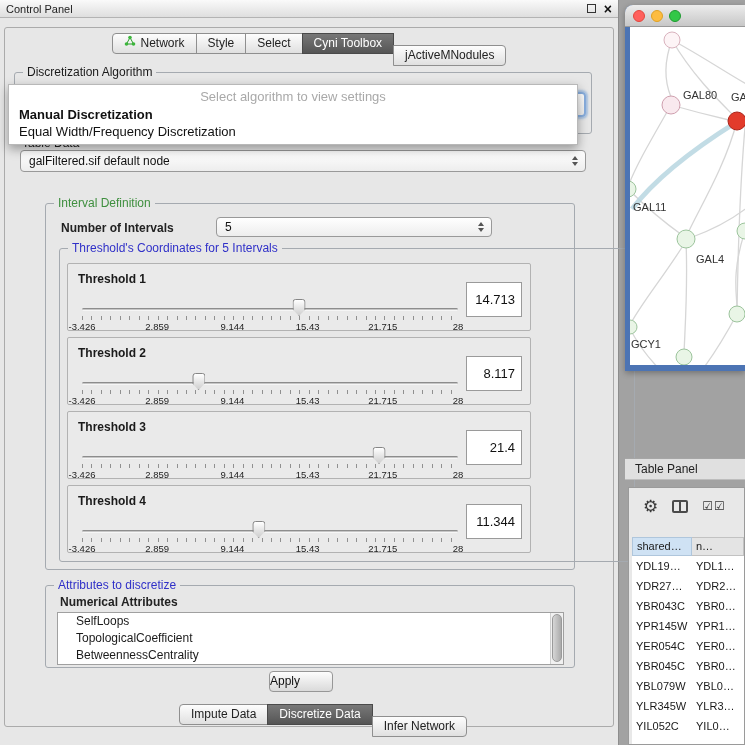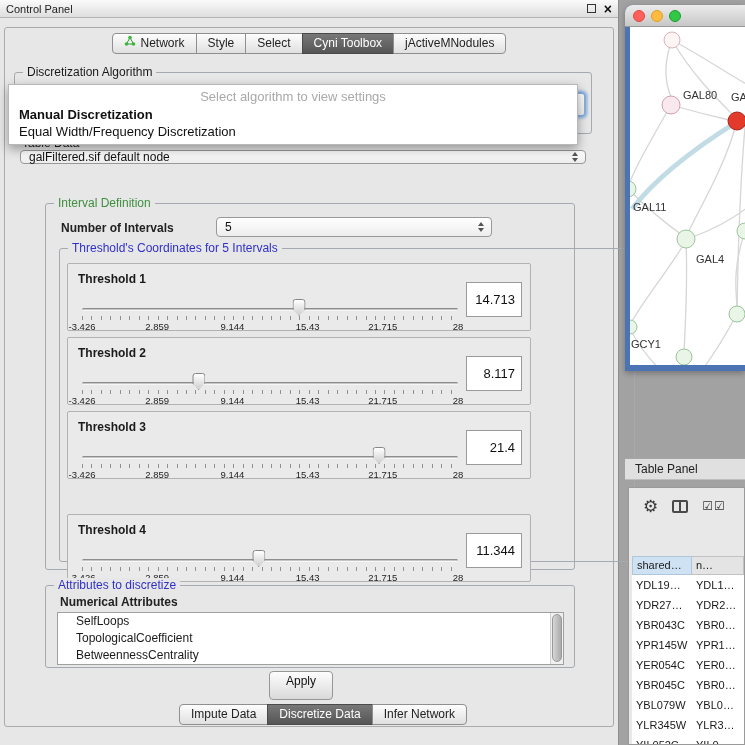--- a/index.html
+++ b/index.html
@@ -22,21 +22,21 @@
   .close-x{font-size:14px;font-weight:bold;color:#111;line-height:10px;}
 
   .cp-body{position:absolute;left:4px;top:27px;width:610px;height:700px;border:1px solid #ababab;border-radius:3px;background:#e7e7e7;}
 
   
   .seg-tabs{position:absolute;left:0;right:0;display:flex;justify-content:center;z-index:10;}
   .top-tabs{top:33px;}
   .bottom-tabs{top:704px;padding-left:28px;}
   .tab{height:21px;line-height:19px;padding:0 11px;font-size:12px;background:linear-gradient(#fdfdfd,#e0e0e0);border:1px solid #8f8f8f;margin-left:-1px;color:#222;display:flex;align-items:center;gap:5px;}
   .tab:first-child{border-radius:4px 0 0 4px;margin-left:0;}
-  .tab:last-child{border-radius:0 4px 4px 0;}
+  .tab:last-child{border-radius:0 4px 4px 0;margin-top:12px;}
   .tab.selected{background:linear-gradient(#787878,#555555);border-color:#4a4a4a;color:#fff;}
 
   
   .group{position:absolute;border:1px solid #a5aab0;border-radius:3px;}
   .gtitle{position:absolute;top:-8px;left:8px;padding:0 4px;background:#e7e7e7;font-size:12px;white-space:nowrap;}
   .gtitle.green{color:#3f8f3f;}
   .gtitle.blue{color:#3030c8;}
 
   
   .combo{position:absolute;display:flex;align-items:center;background:linear-gradient(#ffffff,#ededed);border:1px solid #999;border-radius:4px;font-size:12px;padding:0 4px 0 8px;color:#111;}
@@ -69,41 +69,41 @@
   .scale span:nth-child(3){left:40%;} .scale span:nth-child(4){left:60%;}
   .scale span:nth-child(5){left:80%;} .scale span:nth-child(6){left:100%;}
   .th-value{position:absolute;right:8px;top:18px;width:56px;height:35px;background:#fff;border:1px solid #9a9a9a;font-size:13px;text-align:right;line-height:33px;padding-right:6px;color:#111;}
 
   
   .attr-list{position:absolute;left:11px;top:26px;width:507px;height:53px;background:#fff;border:1px solid #a0a0a0;overflow:hidden;font-size:12px;}
   .attr-item{padding-left:18px;line-height:17px;}
   .attr-scrollbar{position:absolute;right:0;top:0;bottom:0;width:13px;background:#f1f1f1;border-left:1px solid #cfcfcf;}
   .attr-thumb{position:absolute;left:1px;top:1px;width:10px;height:48px;border-radius:5px;background:linear-gradient(to right,#d6d6d6,#ababab);border:1px solid #9a9a9a;}
 
-  .apply-btn{position:absolute;left:269px;top:671px;width:64px;height:29px;border:1px solid #979797;border-radius:4px;background:linear-gradient(#fdfdfd,#dadada);font-size:12px;text-align:center;line-height:19px;color:#111;}
+  .apply-btn{position:absolute;left:269px;top:671px;width:64px;height:21px;border:1px solid #979797;border-radius:4px;background:linear-gradient(#fdfdfd,#dadada);font-size:12px;line-height:19px;color:#111;}
 
   
   .net-window{position:absolute;left:625px;top:5px;width:120px;height:366px;background:#4c74b4;border-radius:8px 0 0 0;box-shadow:0 2px 6px rgba(0,0,0,.3);}
   .net-titlebar{position:absolute;left:0;top:0;right:0;height:22px;background:linear-gradient(#ececec,#c7c7c7);border-bottom:1px solid #999;border-radius:8px 0 0 0;display:flex;align-items:center;padding-left:8px;gap:6px;}
   .light{width:12px;height:12px;border-radius:50%;}
   .light.red{background:#ff605c;border:1px solid #e2463d;}
   .light.yellow{background:#fdbc40;border:1px solid #dfa123;}
   .light.green{background:#33c748;border:1px solid #1f9a31;}
   .net-canvas{position:absolute;left:5px;top:22px;right:0;bottom:6px;background:#fff;overflow:hidden;}
   .net-svg{position:absolute;left:0;top:0;}
   .net-svg text{font-family:"Liberation Sans",sans-serif;font-size:11px;fill:#333;}
 
   
   .tp-titlebar{position:absolute;left:625px;top:458px;width:120px;height:22px;background:#e0e0e0;border-top:1px solid #a6a6a6;border-bottom:1px solid #bdbdbd;display:flex;align-items:center;padding-left:10px;font-size:12px;color:#222;}
   .table-window{position:absolute;left:628px;top:487px;width:117px;height:258px;background:#e8e8e8;border:1px solid #9a9a9a;overflow:hidden;}
   .tp-toolbar{position:absolute;left:0;top:4px;right:0;height:28px;display:flex;align-items:center;gap:14px;padding-left:14px;color:#3a3a3a;}
   .gear{font-size:17px;line-height:17px;}
   .cols-icon{width:16px;height:13px;border:2px solid #4a4a4a;border-radius:2px;background:linear-gradient(to right,transparent 0 5px,#4a4a4a 5px 7px,transparent 7px);}
   .checks{font-size:12px;letter-spacing:1px;color:#333;}
-  .tp-table{position:absolute;left:3px;top:49px;right:0;bottom:0;background:#fff;margin-top:19px;}
+  .tp-table{position:absolute;left:3px;top:49px;right:0;bottom:0;background:#fff;}
   .tp-header{display:flex;height:19px;font-size:11px;}
   .tp-header .hc1{width:60px;background:#cfe2f4;border:1px solid #afc6dc;line-height:17px;padding-left:4px;}
   .tp-header .hc2{flex:1;background:#e4e4e4;border:1px solid #c2c2c2;border-left:none;line-height:17px;padding-left:4px;}
   .tp-row{display:flex;height:20px;font-size:11px;line-height:20px;background:#fff;}
   .tp-row .c1{width:60px;padding-left:4px;white-space:nowrap;overflow:hidden;}
   .tp-row .c2{flex:1;padding-left:4px;white-space:nowrap;overflow:hidden;}
 
   .net-tab-icon{display:inline-block;}
 </style>
 </head>
@@ -154,21 +154,21 @@
   </div>
   <div class="combo algo-combo"></div>
 
   <div class="popup">
     <div class="popup-header">Select algorithm to view settings</div>
     <div class="popup-item bold">Manual Discretization</div>
     <div class="popup-item">Equal Width/Frequency Discretization</div>
   </div>
 
   <div class="plain-label" style="left:22px;top:136px;">Table Data</div>
-  <div class="combo" style="left:20px;top:150px;width:566px;height:14px;">
+  <div class="combo" style="left:20px;top:150px;width:566px;height:22px;">
     <span>galFiltered.sif default node</span>
     <span class="spinner">
         <span class="up"></span>
         <span class="dn"></span>
       </span>
   </div>
 
   <div class="group" style="left:45px;top:203px;width:530px;height:367px;">
     <span class="gtitle green">Interval Definition</span>
 
@@ -231,21 +231,21 @@
               <span>2.859</span>
               <span>9.144</span>
               <span>15.43</span>
               <span>21.715</span>
               <span>28</span>
           </div>
         </div>
         <div class="th-value">21.4</div>
       </div>
 
-      <div class="th-panel" style="top:236px;margin-top:29px;">
+      <div class="th-panel" style="top:236px;">
         <div class="th-label">Threshold 4</div>
         <div class="slider-area">
           <div class="track"></div>
           <div class="thumb" style="left: 46.9993%;"></div>
           <div class="ticks"></div>
           <div class="scale">
             <span>-3.426</span>
               <span>2.859</span>
               <span>9.144</span>
               <span>15.43</span>

